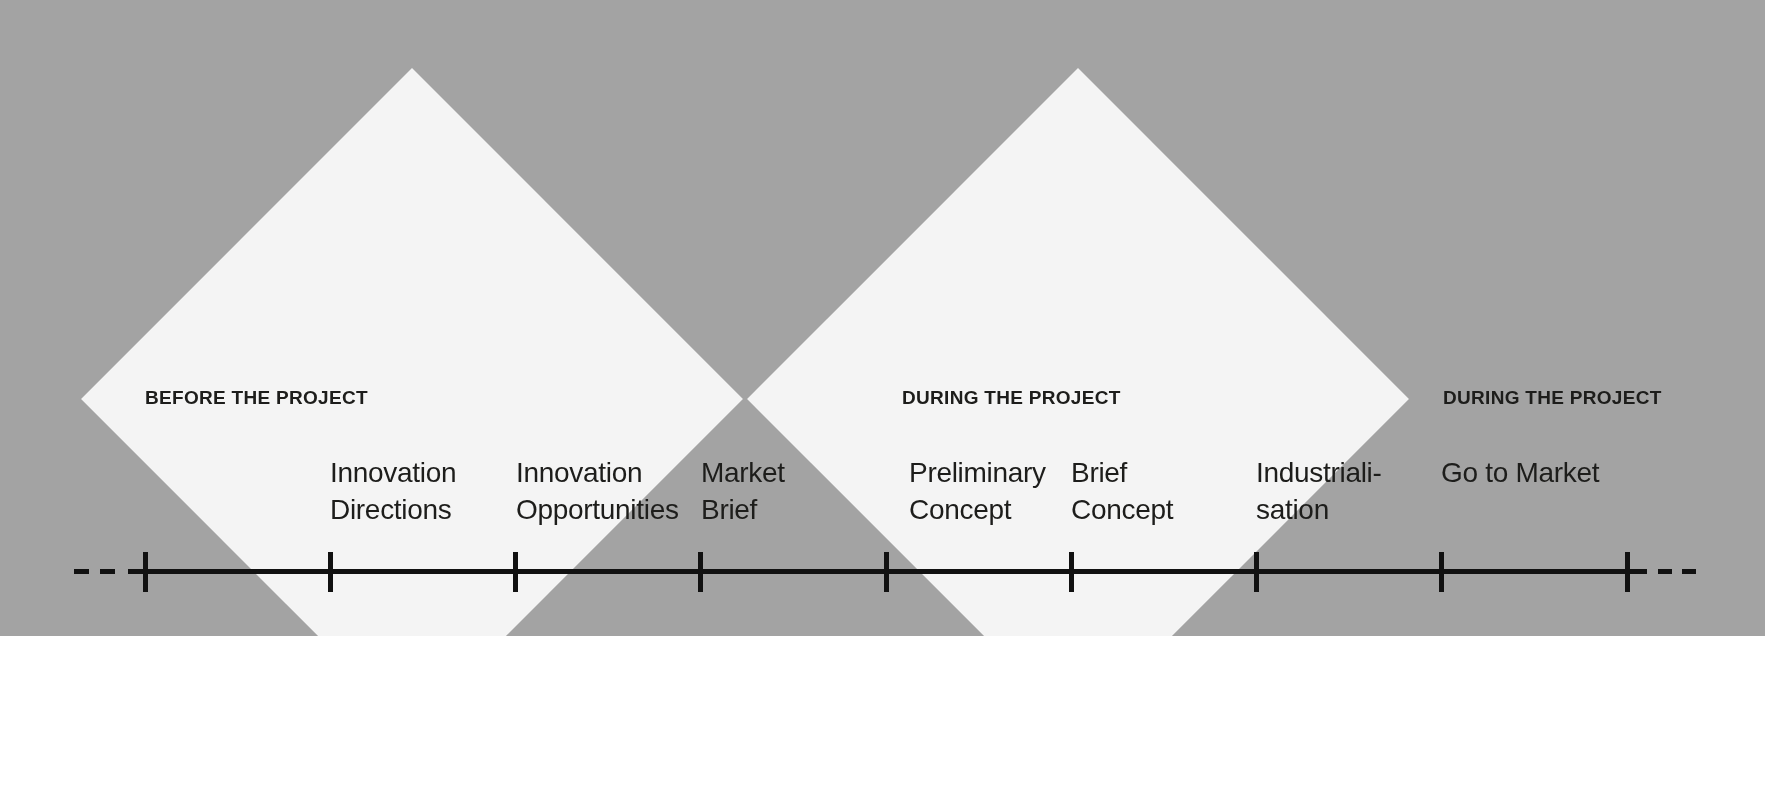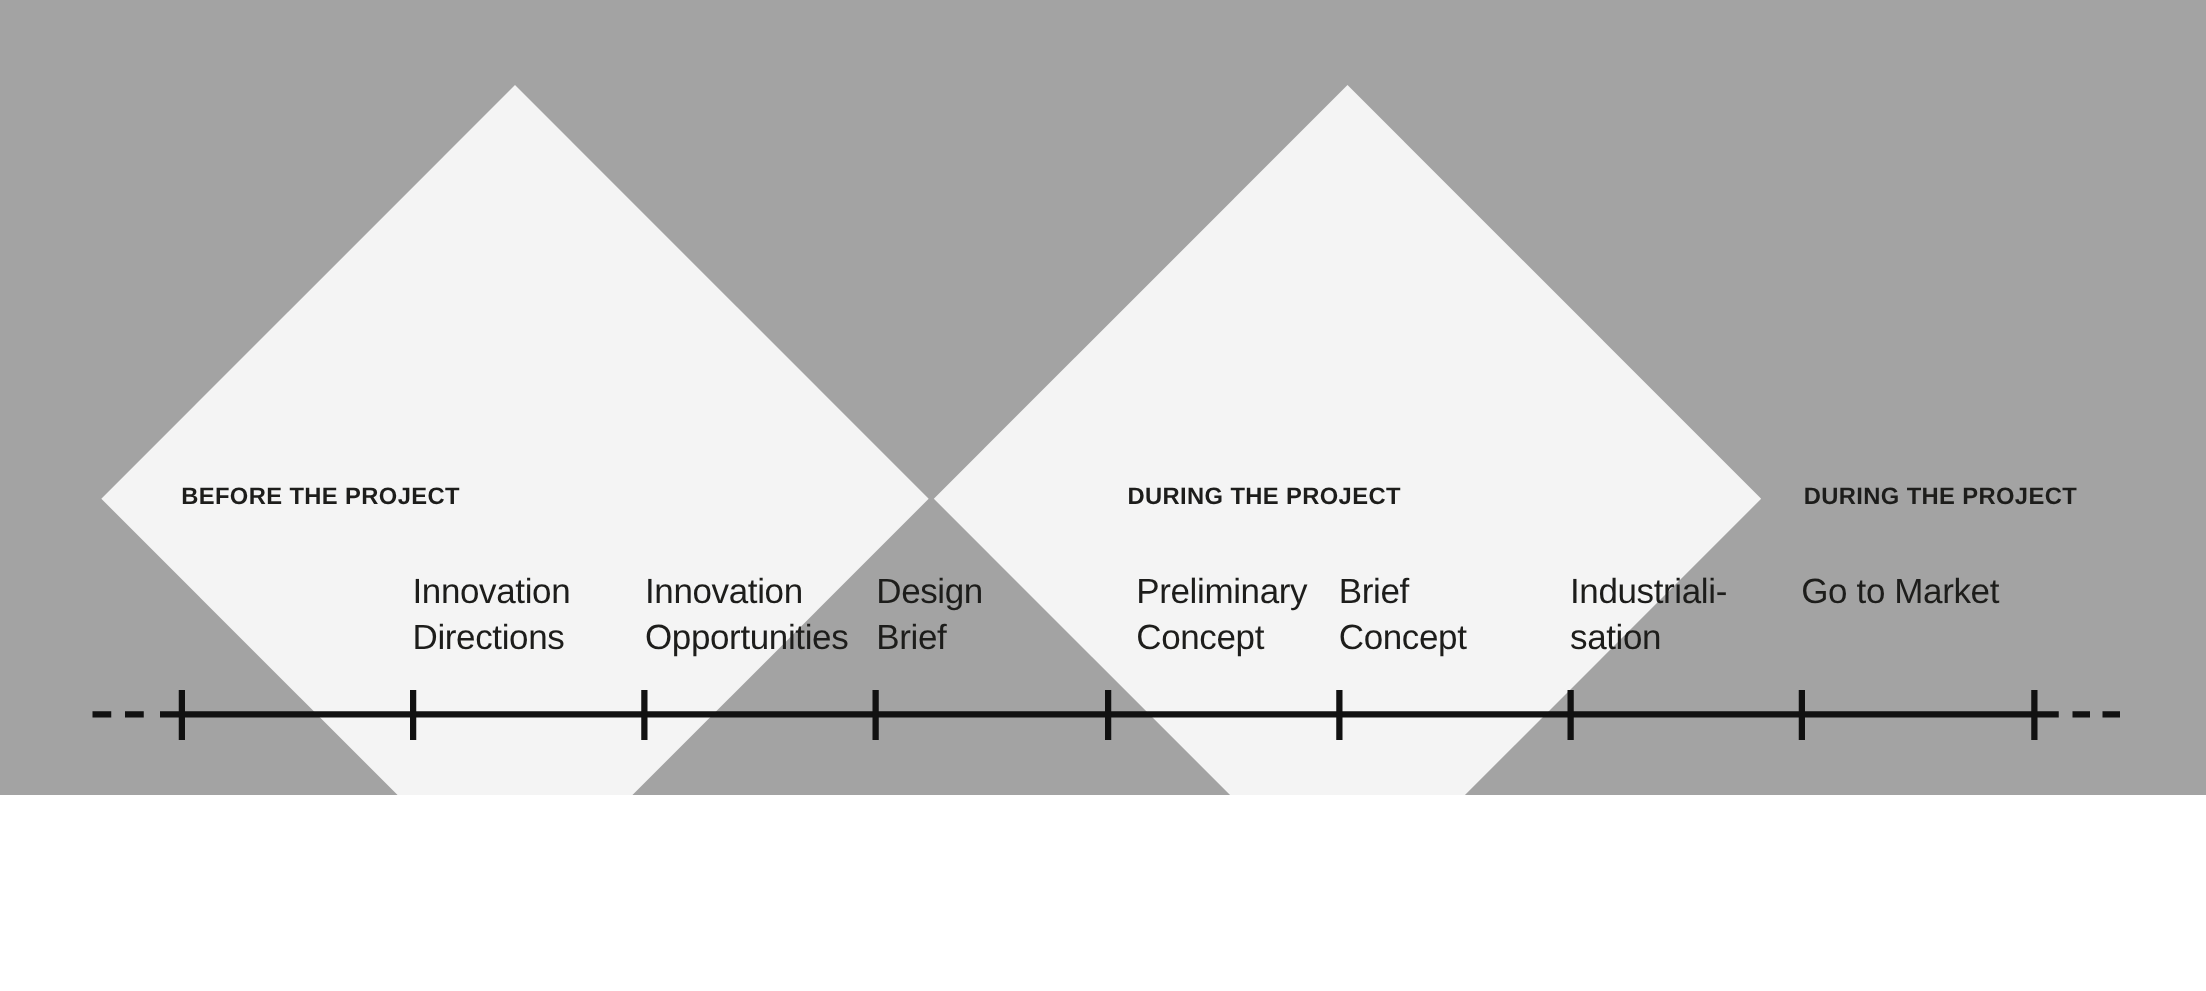--- a/index.html
+++ b/index.html
@@ -68,21 +68,21 @@
   <div class="diamond d2"></div>
 
   <div class="phase-header ph-before">BEFORE THE PROJECT</div>
   <div class="phase-header ph-during">DURING THE PROJECT</div>
   <div class="phase-header ph-after">DURING THE PROJECT</div>
 
   <div class="milestone m2">Innovation
 Directions</div>
   <div class="milestone m3">Innovation
 Opportunities</div>
-  <div class="milestone m4">Design
+  <div class="milestone m4">Market
 Brief</div>
   <div class="milestone m5">Preliminary
 Concept</div>
   <div class="milestone m6">Brief
 Concept</div>
   <div class="milestone m7">Industriali-
 sation</div>
   <div class="milestone m8">Go to Market</div>
 
   <div class="dash dl1"></div>

